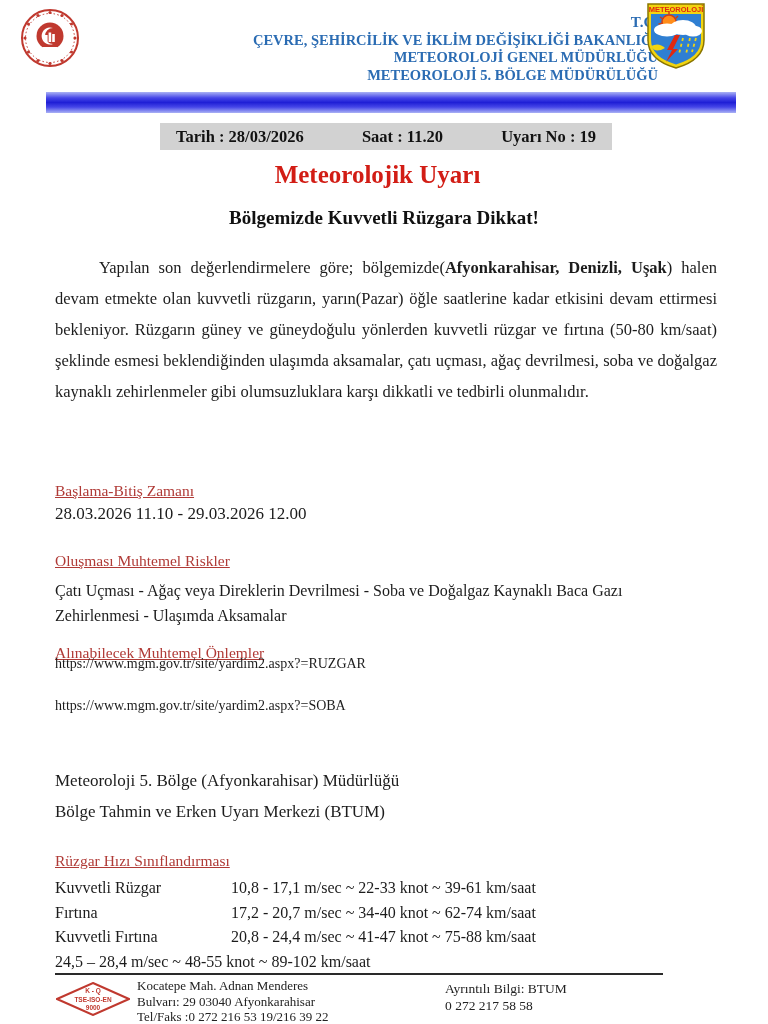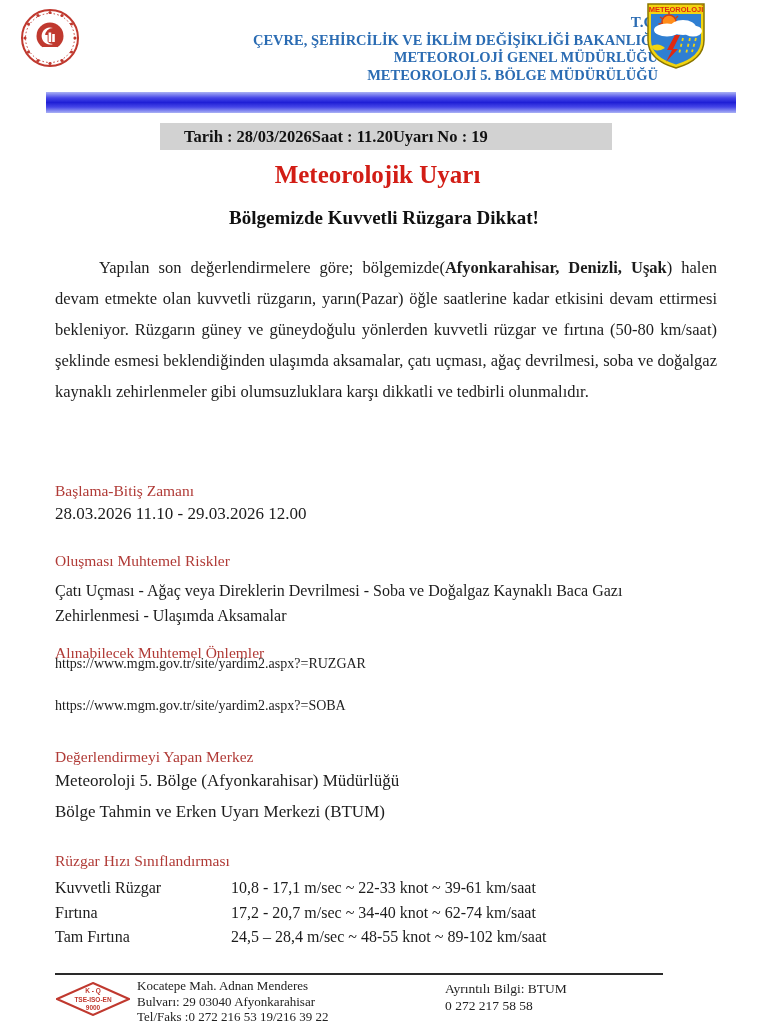--- a/index.html
+++ b/index.html
@@ -16,40 +16,41 @@
   .hdr-text .l1{font-size:15px;}
   .seal{position:absolute;left:20px;top:7px;}
   .shield{position:absolute;left:645px;top:2px;text-align:center;}
   .bluebar{
     position:absolute;left:46px;top:92px;width:690px;height:21px;
     background:linear-gradient(180deg,#aab2f5 0%,#4646e8 28%,#1f1fd6 50%,#4646e8 72%,#aab2f5 100%);
   }
   
   .infobar{
     position:absolute;left:160px;top:123px;width:452px;height:27px;
-    background:#d2d2d2;display:flex;justify-content:flex-start;align-items:center;
-    padding:0 24px;box-sizing:border-box;font-weight:bold;font-size:16.5px;color:#111;
+    background:#d2d2d2;display:flex;justify-content:space-between;align-items:center;
+    padding:0 16px;box-sizing:border-box;font-weight:bold;font-size:16.5px;color:#111;
   }
   
   .title{
     position:absolute;top:161px;left:0;width:755px;text-align:center;
     color:#d21d15;font-weight:bold;font-size:25px;
   }
   .subtitle{
     position:absolute;top:207px;left:0;width:768px;text-align:center;
     color:#111;font-weight:bold;font-size:19px;
   }
   
   .para{
     position:absolute;left:55px;top:252px;width:662px;
     font-size:16.5px;line-height:31px;text-align:justify;text-indent:44px;
   }
   .para b{font-weight:bold;}
   .sec-head{
     position:absolute;left:55px;color:#b03a36;font-size:15.5px;
+    text-decoration:underline;
   }
   .sec-text{position:absolute;left:55px;color:#1c1c1c;}
   .t482{top:482px;} .t504{top:504px;font-size:17px;}
   .t552{top:552px;} .t574{top:578px;font-size:16px;line-height:25px;width:645px;}
   .t644{top:644px;} .t668{top:656px;font-size:14px;} .t698{top:698px;font-size:14px;}
   .t748{top:748px;} .t771{top:771px;font-size:17px;} .t802{top:802px;font-size:17px;}
   .t852{top:852px;}
   
   .windtable{position:absolute;left:55px;top:876px;width:600px;font-size:16px;}
   .windrow{display:flex;line-height:24.5px;gap:28px;}
@@ -145,36 +146,38 @@
   <div class="sec-head t482">Başlama-Bitiş Zamanı</div>
   <div class="sec-text t504">28.03.2026 11.10 - 29.03.2026 12.00</div>
 
   <div class="sec-head t552">Oluşması Muhtemel Riskler</div>
   <div class="sec-text t574">Çatı Uçması - Ağaç veya Direklerin Devrilmesi - Soba ve Doğalgaz Kaynaklı Baca Gazı Zehirlenmesi - Ulaşımda Aksamalar</div>
 
   <div class="sec-head t644">Alınabilecek Muhtemel Önlemler</div>
   <div class="sec-text t668">https://www.mgm.gov.tr/site/yardim2.aspx?=RUZGAR</div>
   <div class="sec-text t698">https://www.mgm.gov.tr/site/yardim2.aspx?=SOBA</div>
 
-  <div class="sec-head t748">Değerlendirmeyi Yapan Merkez</div>
   <div class="sec-text t771">Meteoroloji 5. Bölge (Afyonkarahisar) Müdürlüğü</div>
   <div class="sec-text t802">Bölge Tahmin ve Erken Uyarı Merkezi (BTUM)</div>
 
   <div class="sec-head t852">Rüzgar Hızı Sınıflandırması</div>
   <div class="windtable">
     <div class="windrow">
       <span class="wname">Kuvvetli Rüzgar</span>
       <span class="wrange">10,8 - 17,1 m/sec ~ 22-33 knot ~ 39-61 km/saat</span>
     </div>
     <div class="windrow">
       <span class="wname">Fırtına</span>
       <span class="wrange">17,2 - 20,7 m/sec ~ 34-40 knot ~ 62-74 km/saat</span>
     </div>
     <div class="windrow">
-      <span class="wname">Tam Fırtına</span>
+      <span class="wname">Kuvvetli Fırtına</span>
+      <span class="wrange">20,8 - 24,4 m/sec ~ 41-47 knot ~ 75-88 km/saat</span>
+    </div>
+    <div class="windrow">
       <span class="wrange">24,5 – 28,4 m/sec ~ 48-55 knot ~ 89-102 km/saat</span>
     </div>
   </div>
 
   <div class="footline"></div>
 
   <div class="tse">
     <svg width="74" height="34" viewBox="0 0 74 34">
       <polygon points="37,1 73,17 37,33 1,17" fill="none" stroke="#c0392f" stroke-width="2"></polygon>
       <text x="37" y="10.5" text-anchor="middle" font-size="6.5" font-weight="bold" fill="#c0392f" font-family="Liberation Sans, sans-serif">K - Q</text>

